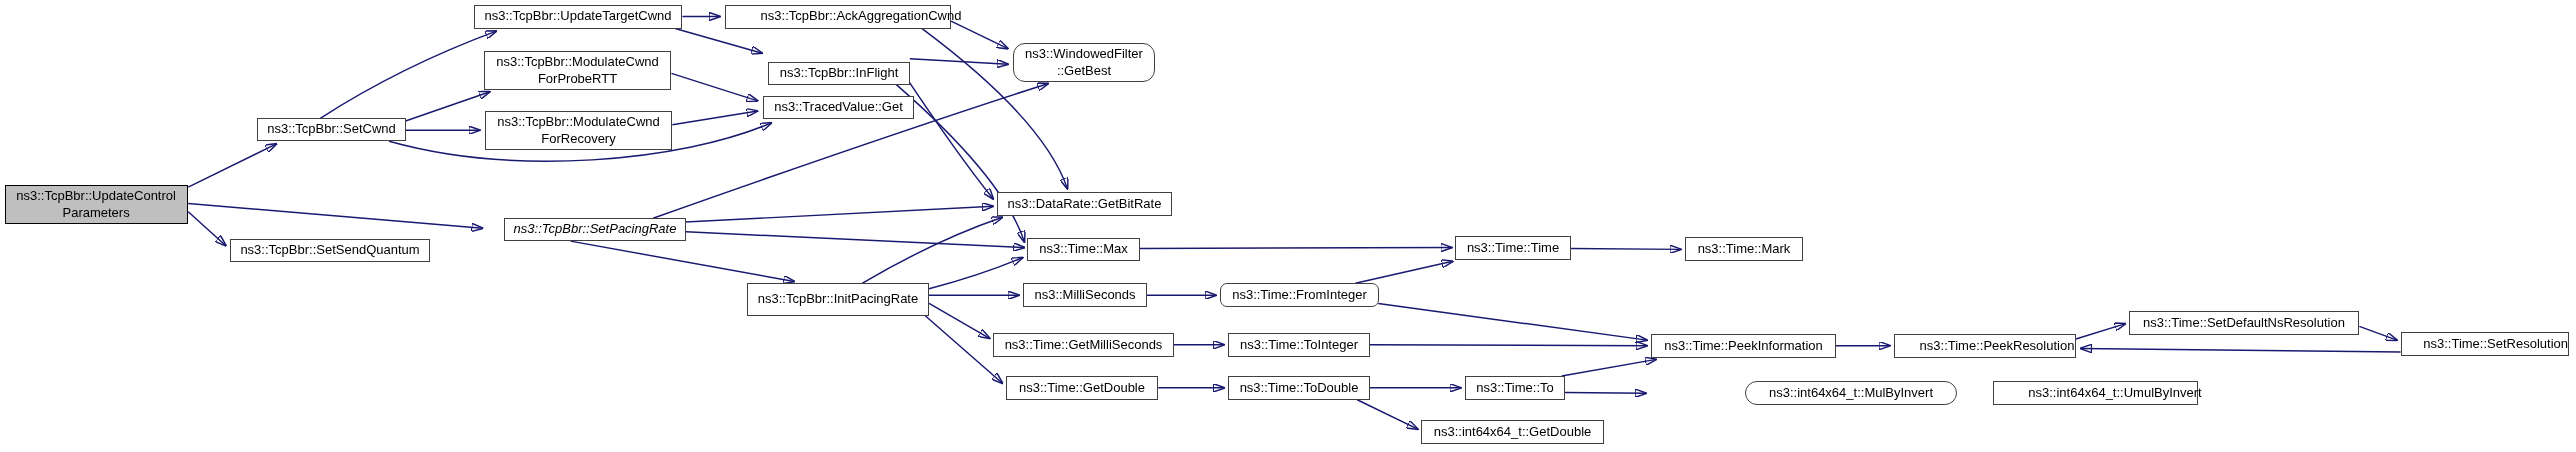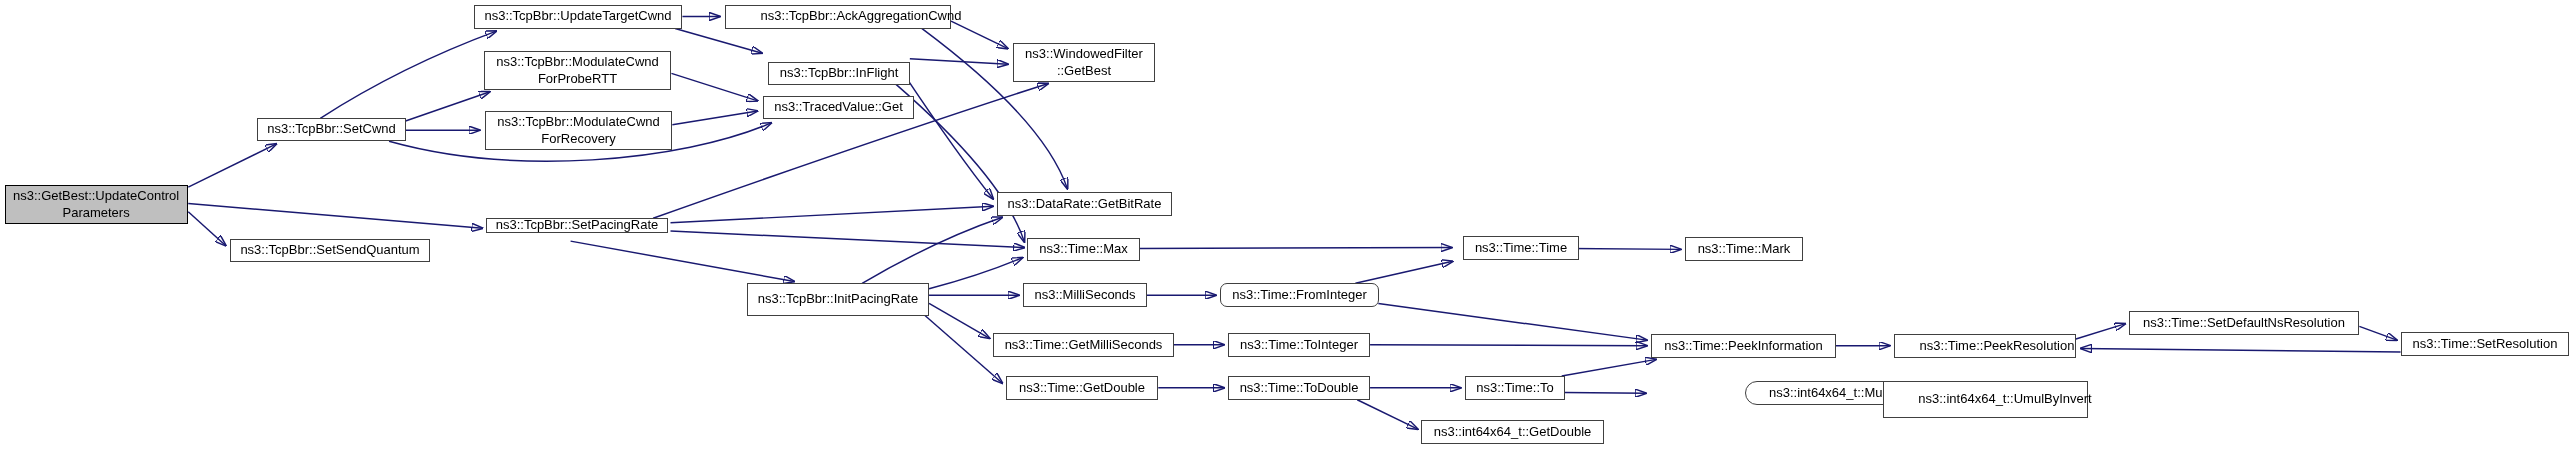--- a/index.html
+++ b/index.html
@@ -77,56 +77,56 @@
       <path d="M1494,423 L1593,423" marker-end="url(#arrow)"></path>
       <path d="M1480,436 L1546,468" marker-end="url(#arrow)"></path>
       <path d="M1706,428 L1795,429" marker-end="url(#arrow)"></path>
       <path d="M2008,429 L2049,429" marker-end="url(#arrow)"></path>
       <path d="M2002,377 L2061,377" marker-end="url(#arrow)"></path>
       <path d="M2263,370 L2318,353" marker-end="url(#arrow)"></path>
       <path d="M2573,356 L2614,371" marker-end="url(#arrow)"></path>
       <path d="M2618,384 L2269,380" marker-end="url(#arrow)"></path>
     </svg>
 <div class="node root" style="left: 4.6px; top: 185px; width: 183px; height: 39px;">
-      <span class="line">ns3::GetBest::UpdateControl</span>
+      <span class="line">ns3::TcpBbr::UpdateControl</span>
       <span class="line">Parameters</span>
     </div>
     <div class="node" style="left: 257px; top: 118px; width: 149px; height: 23px;">
       <span class="line">ns3::TcpBbr::SetCwnd</span>
     </div>
     <div class="node" style="left: 230px; top: 239px; width: 200px; height: 23px;">
       <span class="line">ns3::TcpBbr::SetSendQuantum</span>
     </div>
     <div class="node" style="left: 474px; top: 4.6px; width: 208px; height: 24px;">
       <span class="line">ns3::TcpBbr::UpdateTargetCwnd</span>
     </div>
     <div class="node" style="left: 484px; top: 51px; width: 187px; height: 39px;">
       <span class="line">ns3::TcpBbr::ModulateCwnd</span>
       <span class="line">ForProbeRTT</span>
     </div>
     <div class="node" style="left: 485px; top: 111px; width: 187px; height: 39px;">
       <span class="line">ns3::TcpBbr::ModulateCwnd</span>
       <span class="line">ForRecovery</span>
     </div>
-    <div class="node" style="left: 486px; top: 218px; width: 182px; height: 15px;">
+    <div class="node" style="left: 504px; top: 218px; width: 182px; height: 23px; font-style: italic;">
       <span class="line">ns3::TcpBbr::SetPacingRate</span>
     </div>
     <div class="node" style="left: 725px; top: 4.6px; width: 226px; height: 24px; padding-left: 46px;">
       <span class="line">ns3::TcpBbr::AckAggregationCwnd</span>
     </div>
     <div class="node" style="left: 768px; top: 62px; width: 142px; height: 23px;">
       <span class="line">ns3::TcpBbr::InFlight</span>
     </div>
     <div class="node" style="left: 763px; top: 96px; width: 151px; height: 23px;">
       <span class="line">ns3::TracedValue::Get</span>
     </div>
     <div class="node" style="left: 747px; top: 283px; width: 182px; height: 33px;">
       <span class="line">ns3::TcpBbr::InitPacingRate</span>
     </div>
-    <div class="node" style="left: 1013px; top: 43px; width: 142px; height: 39px;">
+    <div class="node" style="left: 1013px; top: 43px; width: 142px; height: 39px; border-radius: 12px;">
       <span class="line">ns3::WindowedFilter</span>
       <span class="line">::GetBest</span>
     </div>
     <div class="node" style="left: 997px; top: 192px; width: 175px; height: 24px;">
       <span class="line">ns3::DataRate::GetBitRate</span>
     </div>
     <div class="node" style="left: 1027px; top: 238px; width: 113px; height: 23px;">
       <span class="line">ns3::Time::Max</span>
     </div>
     <div class="node" style="left: 1023px; top: 283px; width: 124px; height: 24px;">
@@ -143,41 +143,41 @@
     </div>
     <div class="node" style="left: 1228px; top: 333px; width: 142px; height: 24px;">
       <span class="line">ns3::Time::ToInteger</span>
     </div>
     <div class="node" style="left: 1228px; top: 376px; width: 142px; height: 24px;">
       <span class="line">ns3::Time::ToDouble</span>
     </div>
     <div class="node" style="left: 1421px; top: 420px; width: 183px; height: 24px;">
       <span class="line">ns3::int64x64_t::GetDouble</span>
     </div>
-    <div class="node" style="left: 1455px; top: 236px; width: 116px; height: 24px; margin-left: 8px;">
+    <div class="node" style="left: 1455px; top: 236px; width: 116px; height: 24px;">
       <span class="line">ns3::Time::Time</span>
     </div>
     <div class="node" style="left: 1465px; top: 376px; width: 100px; height: 24px;">
       <span class="line">ns3::Time::To</span>
     </div>
     <div class="node" style="left: 1685px; top: 237px; width: 118px; height: 24px;">
       <span class="line">ns3::Time::Mark</span>
     </div>
     <div class="node" style="left: 1651px; top: 334px; width: 185px; height: 24px;">
       <span class="line">ns3::Time::PeekInformation</span>
     </div>
     <div class="node" style="left: 1745px; top: 381px; width: 212px; height: 24px; border-radius: 12px;">
       <span class="line">ns3::int64x64_t::MulByInvert</span>
     </div>
     <div class="node" style="left: 1894px; top: 334px; width: 182px; height: 24px; padding-left: 24px;">
       <span class="line">ns3::Time::PeekResolution</span>
     </div>
-    <div class="node" style="left: 1883px; top: 381px; width: 205px; height: 37px; padding-left: 39px;">
+    <div class="node" style="left: 1993px; top: 381px; width: 205px; height: 24px; padding-left: 39px;">
       <span class="line">ns3::int64x64_t::UmulByInvert</span>
     </div>
     <div class="node" style="left: 2129px; top: 311px; width: 230px; height: 24px;">
       <span class="line">ns3::Time::SetDefaultNsResolution</span>
     </div>
-    <div class="node" style="left: 2401px; top: 332px; width: 168px; height: 24px;">
+    <div class="node" style="left: 2401px; top: 332px; width: 168px; height: 24px; align-items: flex-end;">
       <span class="line">ns3::Time::SetResolution</span>
     </div>
   </div>
 
 
 </body></html>

